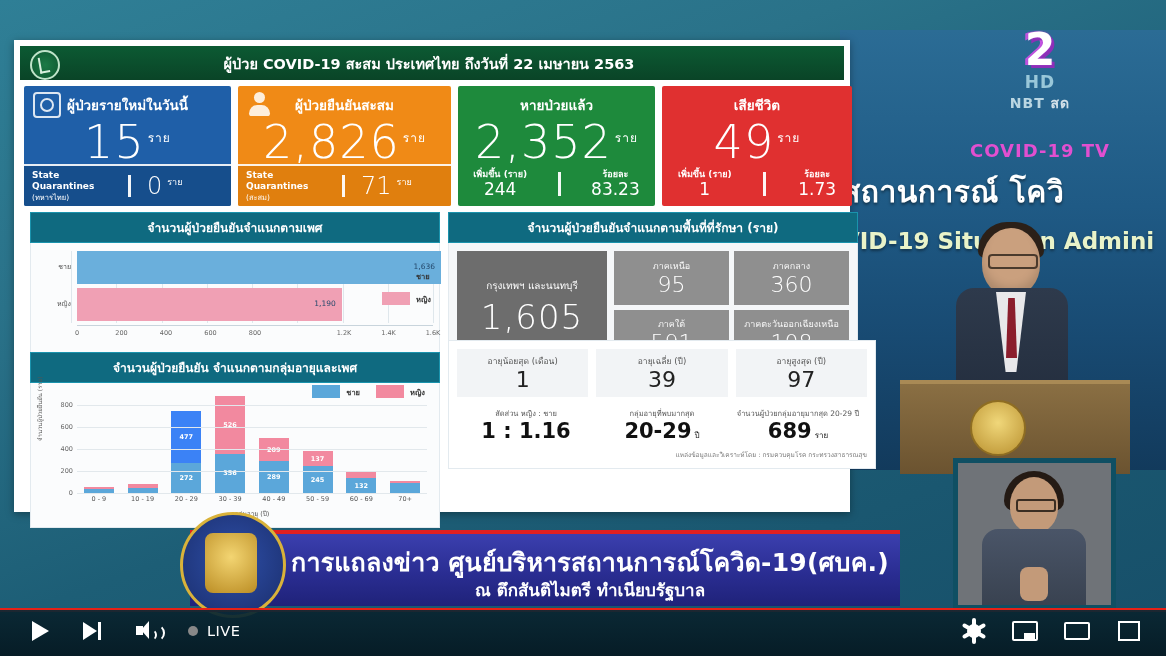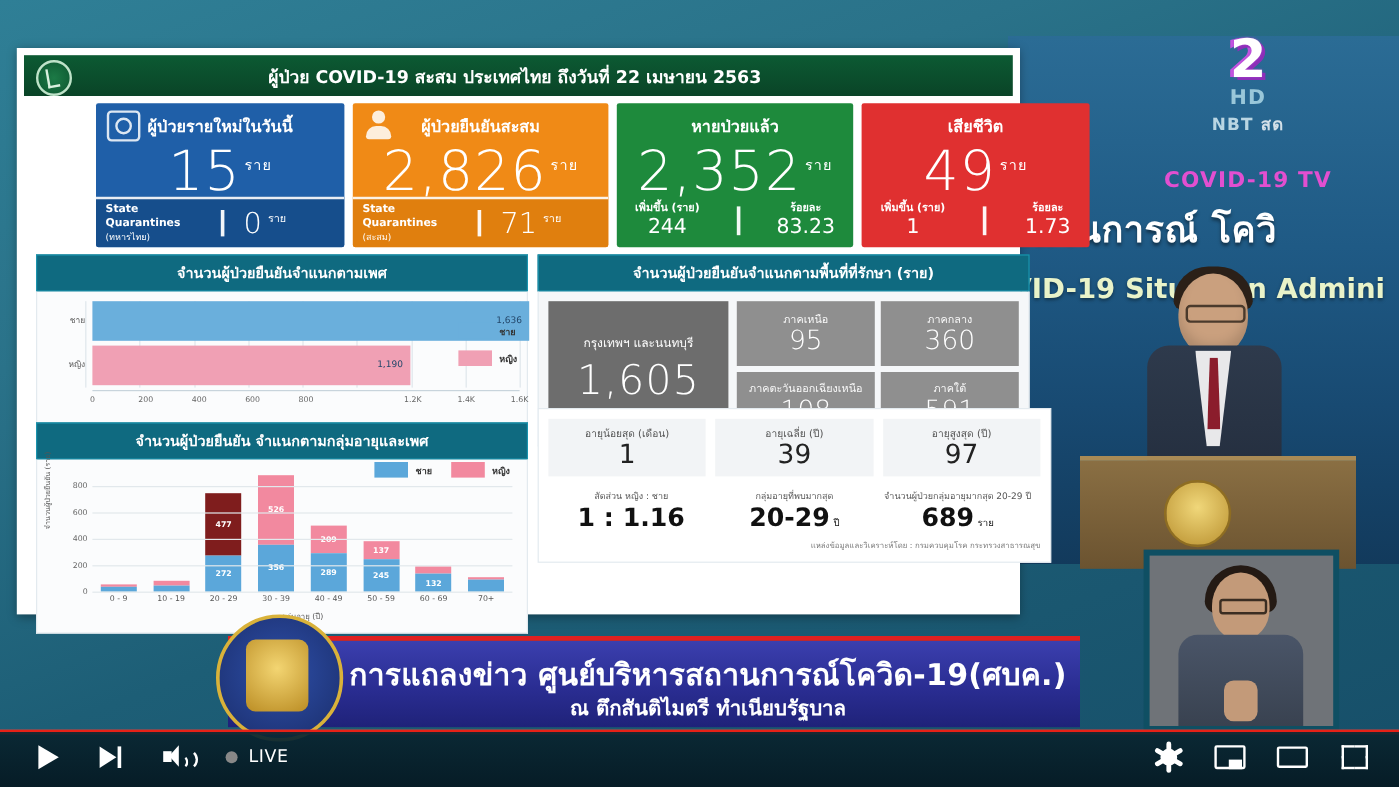--- a/index.html
+++ b/index.html
@@ -39,21 +39,21 @@
   .dash{position:absolute;left:14px;top:40px;width:836px;height:472px;background:#ffffff;
     box-shadow:0 2px 8px rgba(0,0,0,.35);}
   .dash-head{position:absolute;left:6px;top:6px;width:824px;height:34px;
     background:linear-gradient(180deg,#0c5a33,#0a4427);display:flex;align-items:center;}
   .emblem{position:absolute;left:10px;top:4px;width:26px;height:26px;border-radius:50%;
     border:2px solid #bfe3c9;background:radial-gradient(circle,#1c7a46,#0d5730);}
   .emblem:after{content:"";position:absolute;left:7px;top:5px;width:8px;height:14px;
     border-left:2px solid #d9f0de;border-bottom:2px solid #d9f0de;transform:rotate(-10deg);}
   .dash-title{flex:1;text-align:center;color:#ffffff;font-size:14.5px;font-weight:700;padding-right:6px;}
 
-  .cards{position:absolute;left:10px;top:46px;width:884px;height:120px;display:flex;gap:7px;justify-content:flex-end;}
+  .cards{position:absolute;left:10px;top:46px;width:884px;height:120px;display:flex;gap:7px;}
   .card{position:relative;border-radius:2px;overflow:hidden;}
   .card.blue{width:207px;background:#1f5fa8;}
   .card.orange{width:213px;background:#f08a16;}
   .card.green{width:197px;background:#1e8a3c;}
   .card.red{width:190px;background:#e03030;}
   .c-top{position:relative;height:78px;}
   .c-label{position:absolute;left:0;top:8px;width:100%;text-align:center;color:#fff;font-size:13.5px;font-weight:700;}
   .c-ico{position:absolute;left:9px;top:6px;width:24px;height:22px;border:2px solid rgba(255,255,255,.85);border-radius:4px;}
   .c-ico.person{border:none;}
   .c-ico.person:before{content:"";position:absolute;left:7px;top:0;width:11px;height:11px;border-radius:50%;background:rgba(255,255,255,.85);}
@@ -411,21 +411,21 @@
               <div class="sc-bars" id="sc-bars">
                   <div class="sc-b">
                     <div class="sc-seg" style="height: 2.64px; background: rgb(242, 137, 159);"></div>
                     <div class="sc-seg" style="height: 3.52px; background: rgb(91, 167, 218);"></div>
                   </div>
                   <div class="sc-b">
                     <div class="sc-seg" style="height: 4.18px; background: rgb(242, 137, 159);"></div>
                     <div class="sc-seg" style="height: 4.84px; background: rgb(91, 167, 218);"></div>
                   </div>
                   <div class="sc-b">
-                    <div class="sc-seg" style="height: 52.47px; background: #7f1d1d;">
+                    <div class="sc-seg" style="height: 52.47px; background: #3b82f6;">
                       <span>477</span>
                     </div>
                     <div class="sc-seg" style="height: 29.92px; background: rgb(91, 167, 218);">
                       <span>272</span>
                     </div>
                   </div>
                   <div class="sc-b">
                     <div class="sc-seg" style="height: 57.86px; background: rgb(242, 137, 159);">
                       <span>526</span>
                     </div>
@@ -496,26 +496,26 @@
           <div class="reg-grid">
             <div class="reg-cell">
               <div class="k">ภาคเหนือ</div>
               <div class="v">95</div>
             </div>
             <div class="reg-cell">
               <div class="k">ภาคกลาง</div>
               <div class="v">360</div>
             </div>
             <div class="reg-cell">
+              <div class="k">ภาคใต้</div>
+              <div class="v">591</div>
+            </div>
+            <div class="reg-cell">
               <div class="k">ภาคตะวันออกเฉียงเหนือ</div>
               <div class="v">108</div>
-            </div>
-            <div class="reg-cell">
-              <div class="k">ภาคใต้</div>
-              <div class="v">591</div>
             </div>
           </div>
         </div>
       </div>
 
       <div class="rstats">
         <div class="rs-row1">
           <div class="rs-box">
             <div class="k">อายุน้อยสุด (เดือน)</div>
             <div class="v">1</div>

